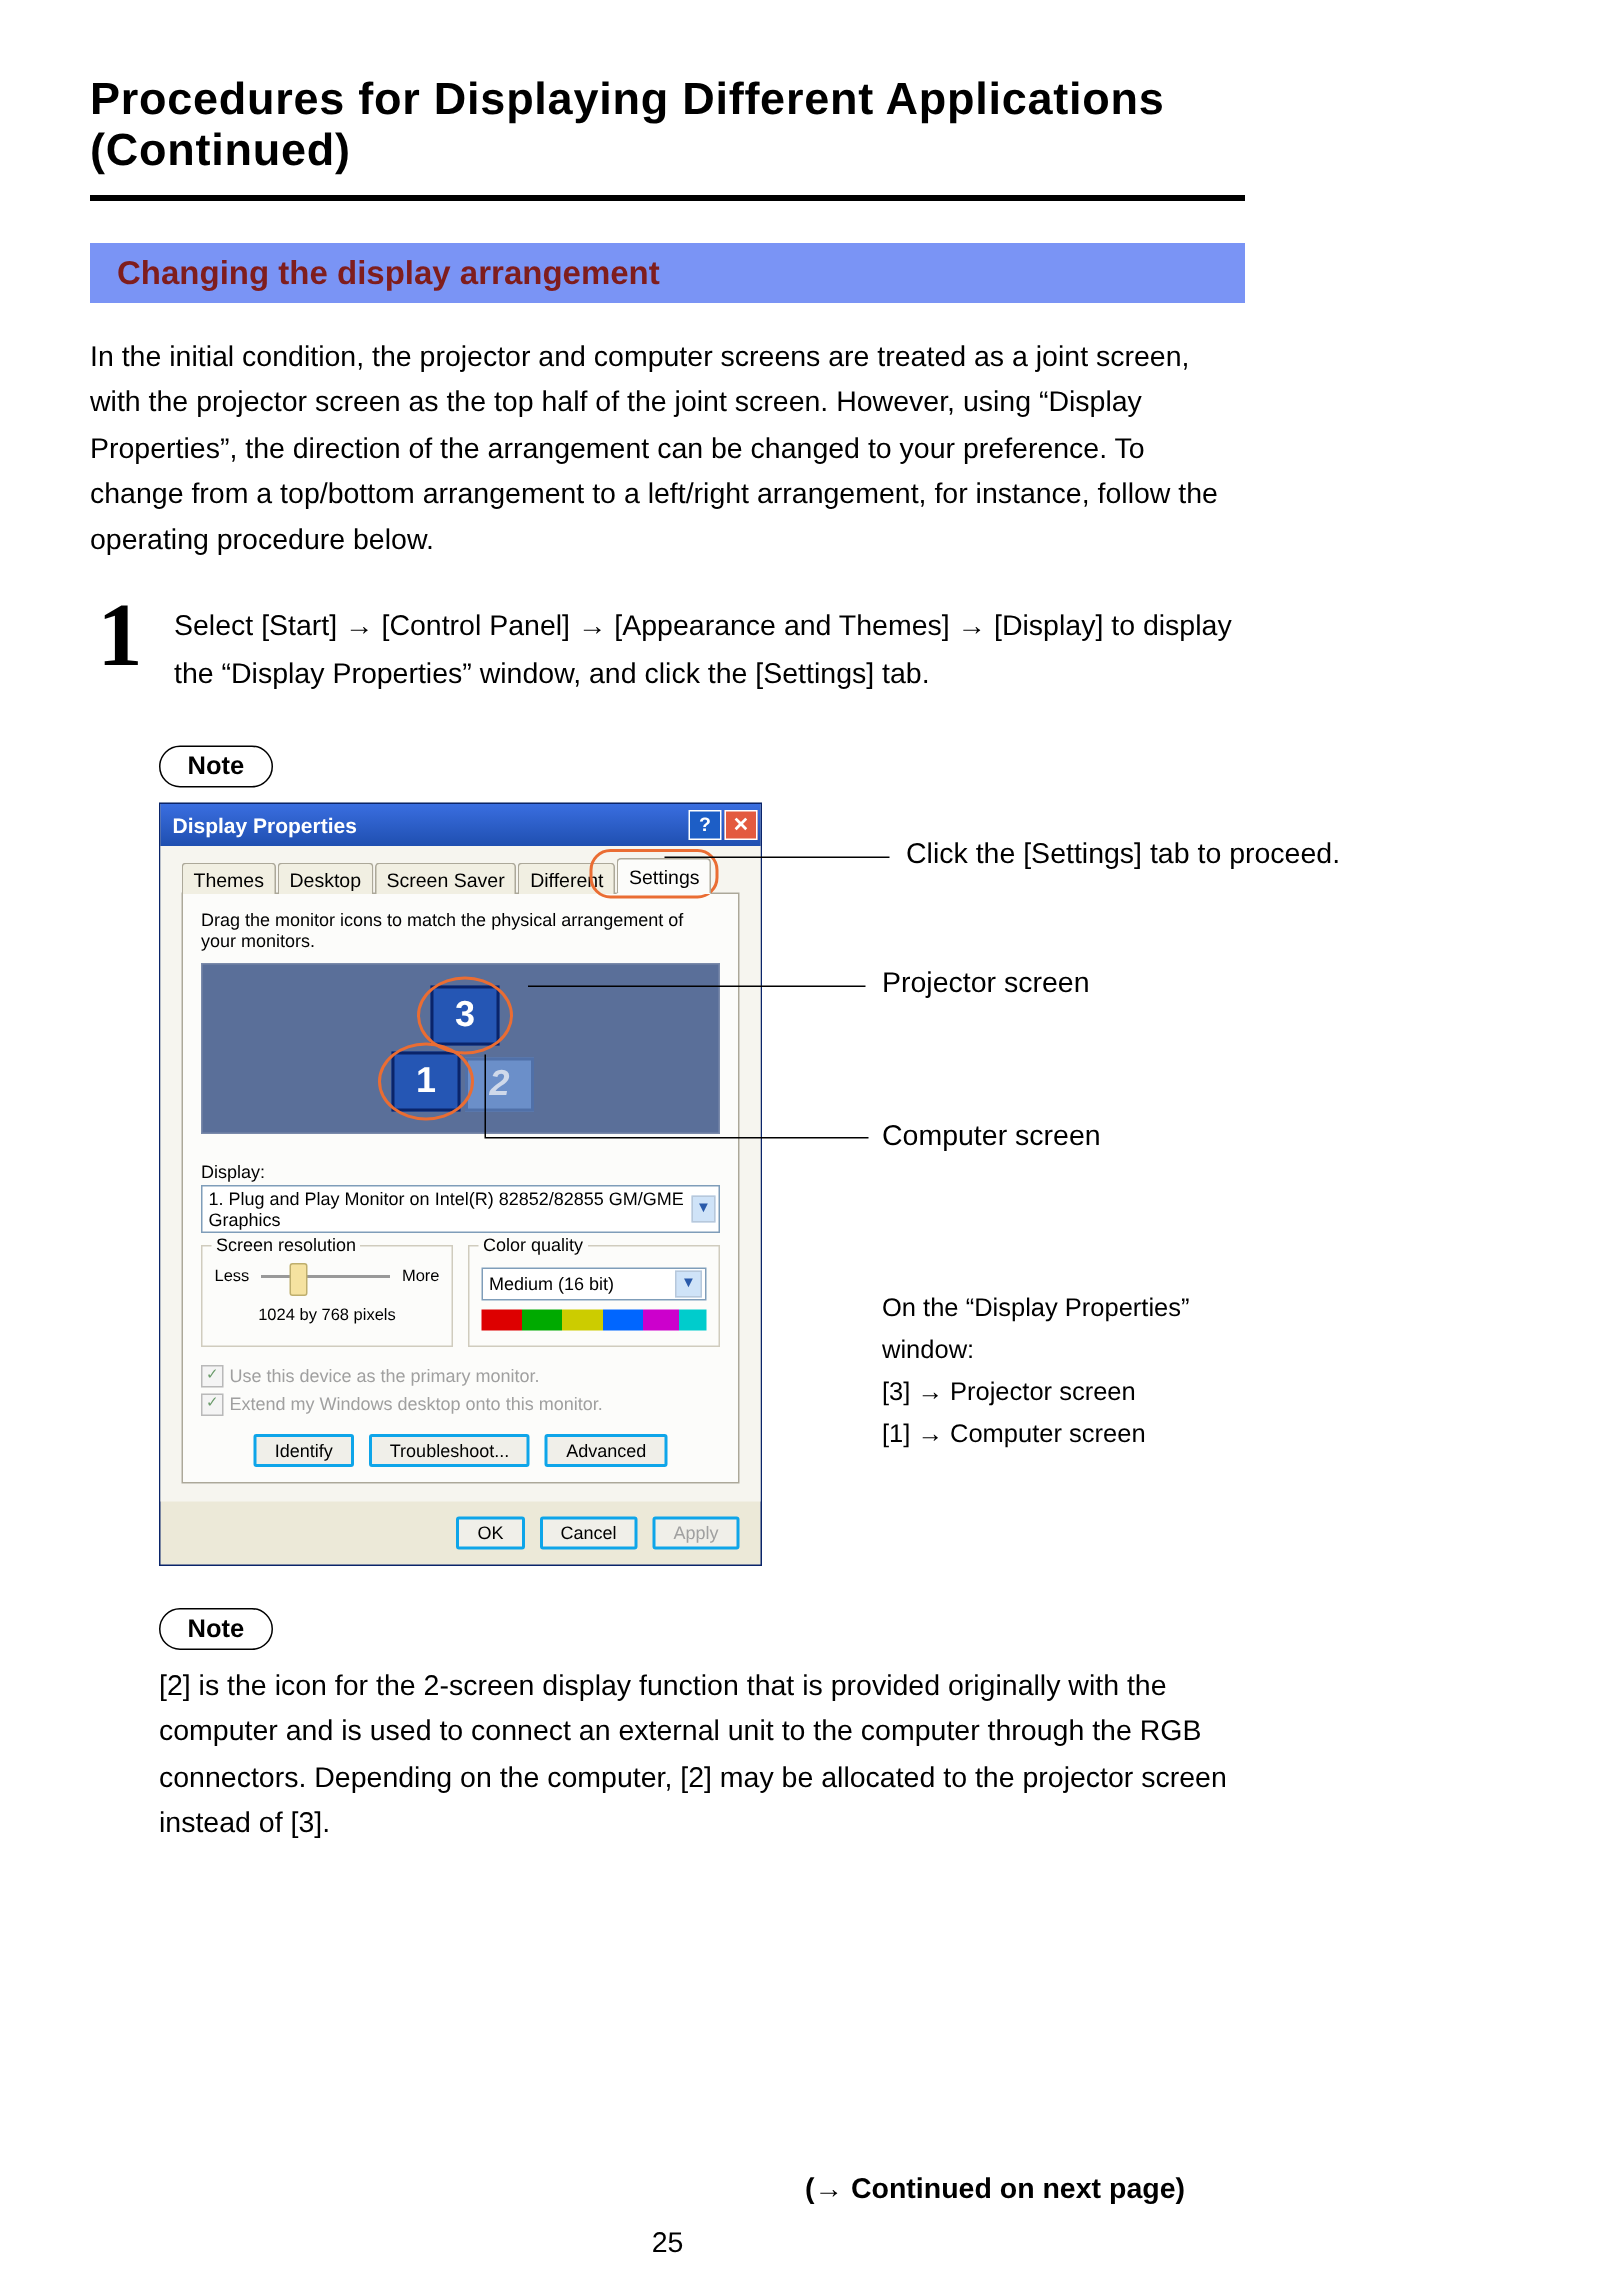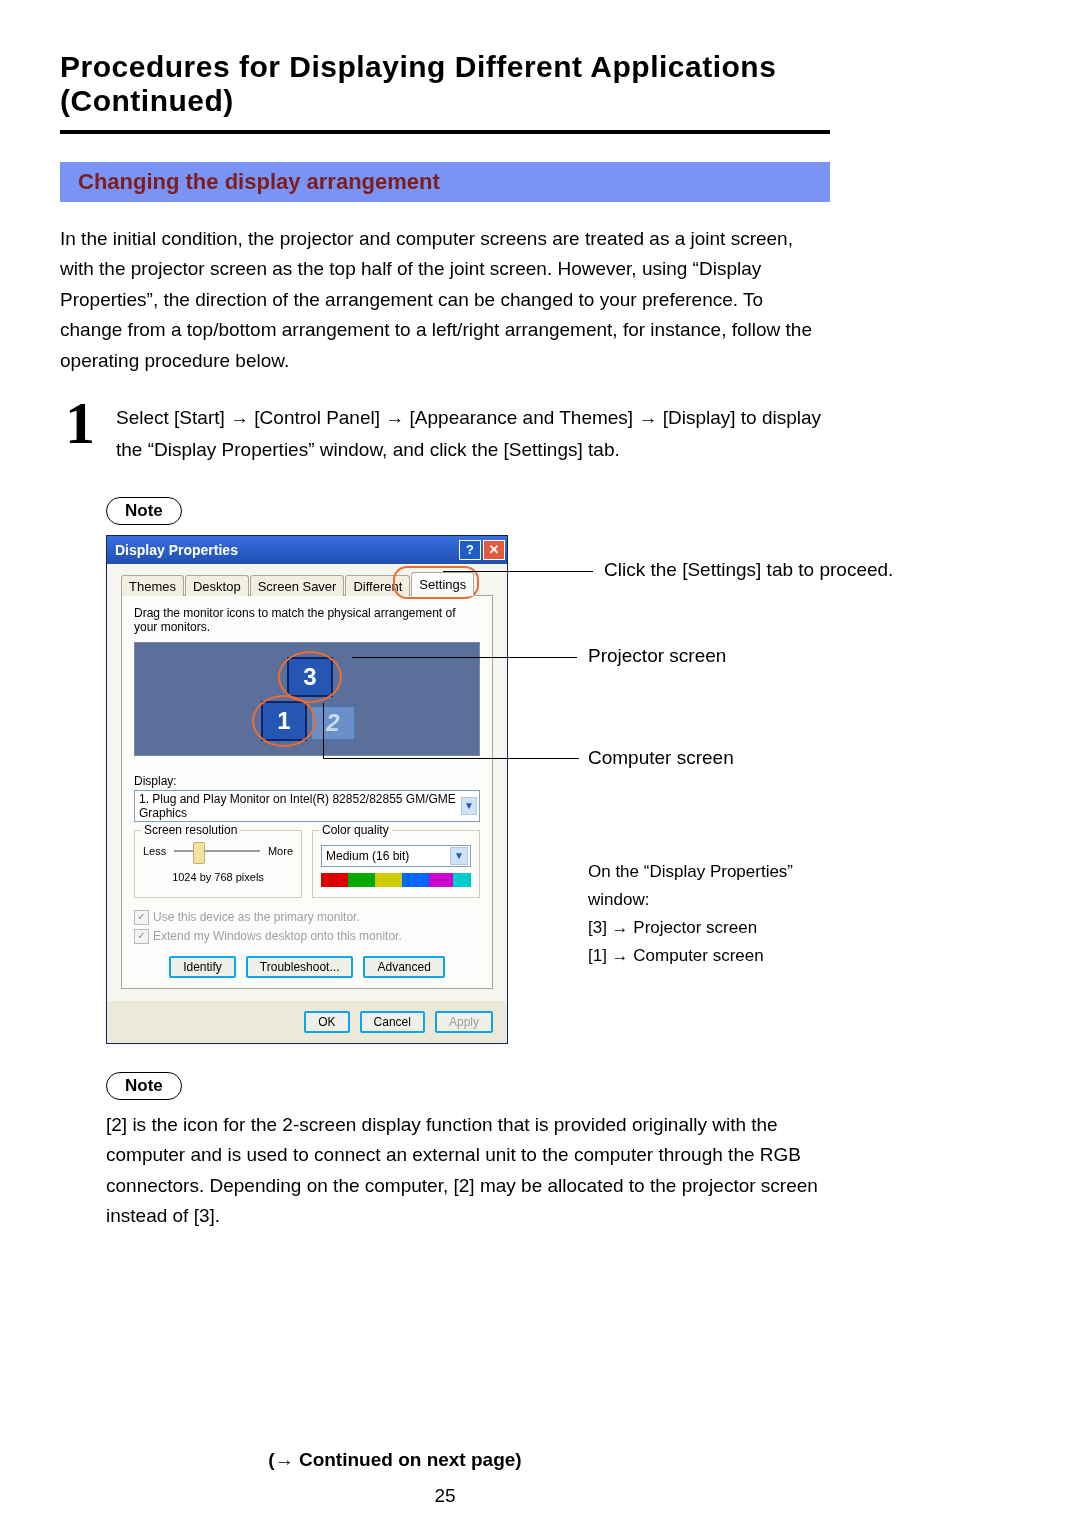--- a/index.html
+++ b/index.html
@@ -321,21 +321,21 @@
     font-size: 17px;
     line-height: 1.65;
     margin-top: 18px;
   }
 
   .footer {
     position: absolute;
     bottom: 56px;
     left: 0; right: 0;
     display: flex;
-    justify-content: center;
+    justify-content: flex-end;
     padding: 0 100px 0 0;
     font-size: 19px;
   }
   .page-num {
     position: absolute;
     bottom: 20px;
     left: 0; right: 0;
     text-align: center;
     font-size: 19px;
   }

